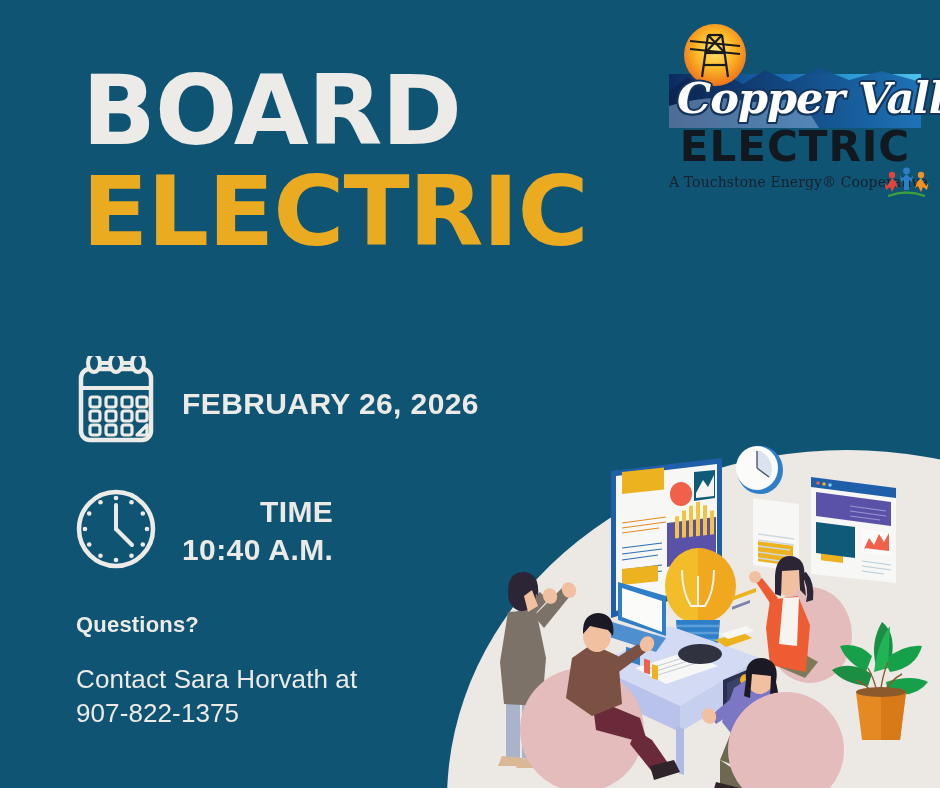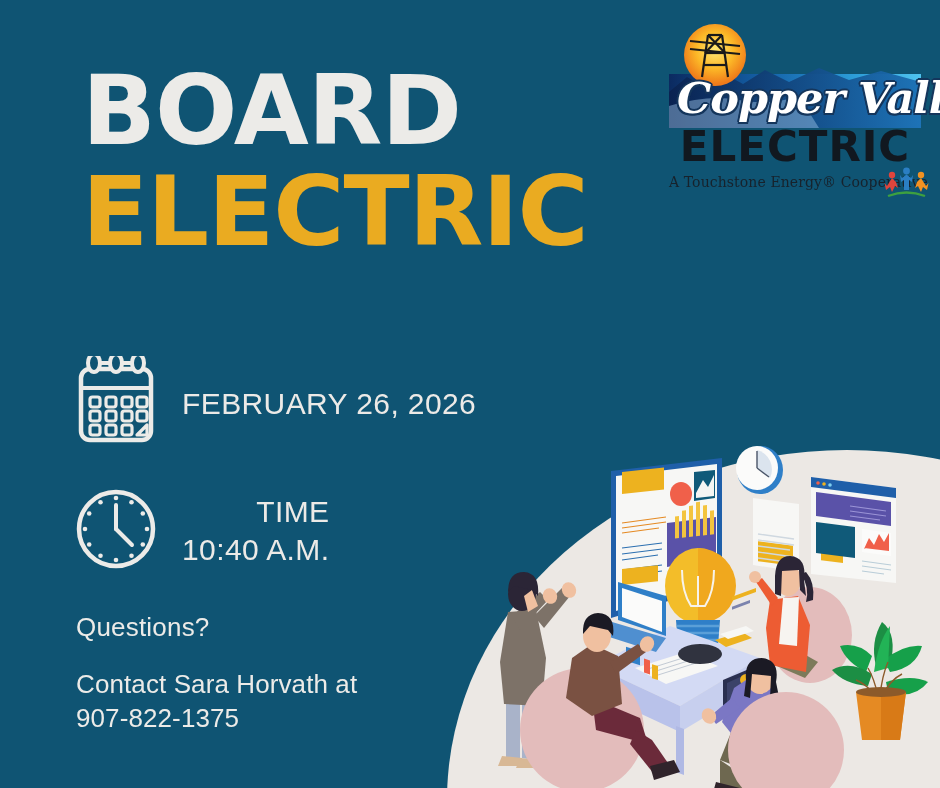--- a/index.html
+++ b/index.html
@@ -33,26 +33,26 @@
   .hl-board{color:#ecebe8;}
   .hl-meeting{color:#eaab21;margin-top:12px;}
 
   
   .inforow{position:absolute;display:flex;align-items:center;}
   .row-date{left:74px;top:356px;}
   .row-time{left:74px;top:483px;text-align:right;}
   .info-text{margin-left:24px;color:#eceae7;}
   .info-line{
     font-size:30px;letter-spacing:0.4px;line-height:1.27;white-space:nowrap;
-    font-family:"Liberation Sans", sans-serif;font-weight:400;
+    font-family:"Liberation Sans", sans-serif;font-weight:700;
   }
 
   
   .questions{position:absolute;left:76px;top:612px;color:#ecebe8;}
-  .q-title{font-size:26px;font-weight:normal;letter-spacing:0.2px;}
+  .q-title{font-size:22px;font-weight:bold;letter-spacing:0.2px;}
   .q-body{margin-top:24px;font-size:26px;line-height:1.32;letter-spacing:0.1px;}
   .q-body div{white-space:nowrap;}
 
   
   .logo{position:absolute;left:669px;top:14px;width:262px;height:180px;}
   .logo-sun{position:absolute;left:9px;top:5px;width:74px;height:74px;}
   .logo-banner{position:absolute;left:0px;top:52px;width:252px;height:62px;}
   .logo-wordmark{
     position:absolute;left:8px;top:58px;width:240px;height:52px;
     font-family:"DejaVu Serif", serif;

